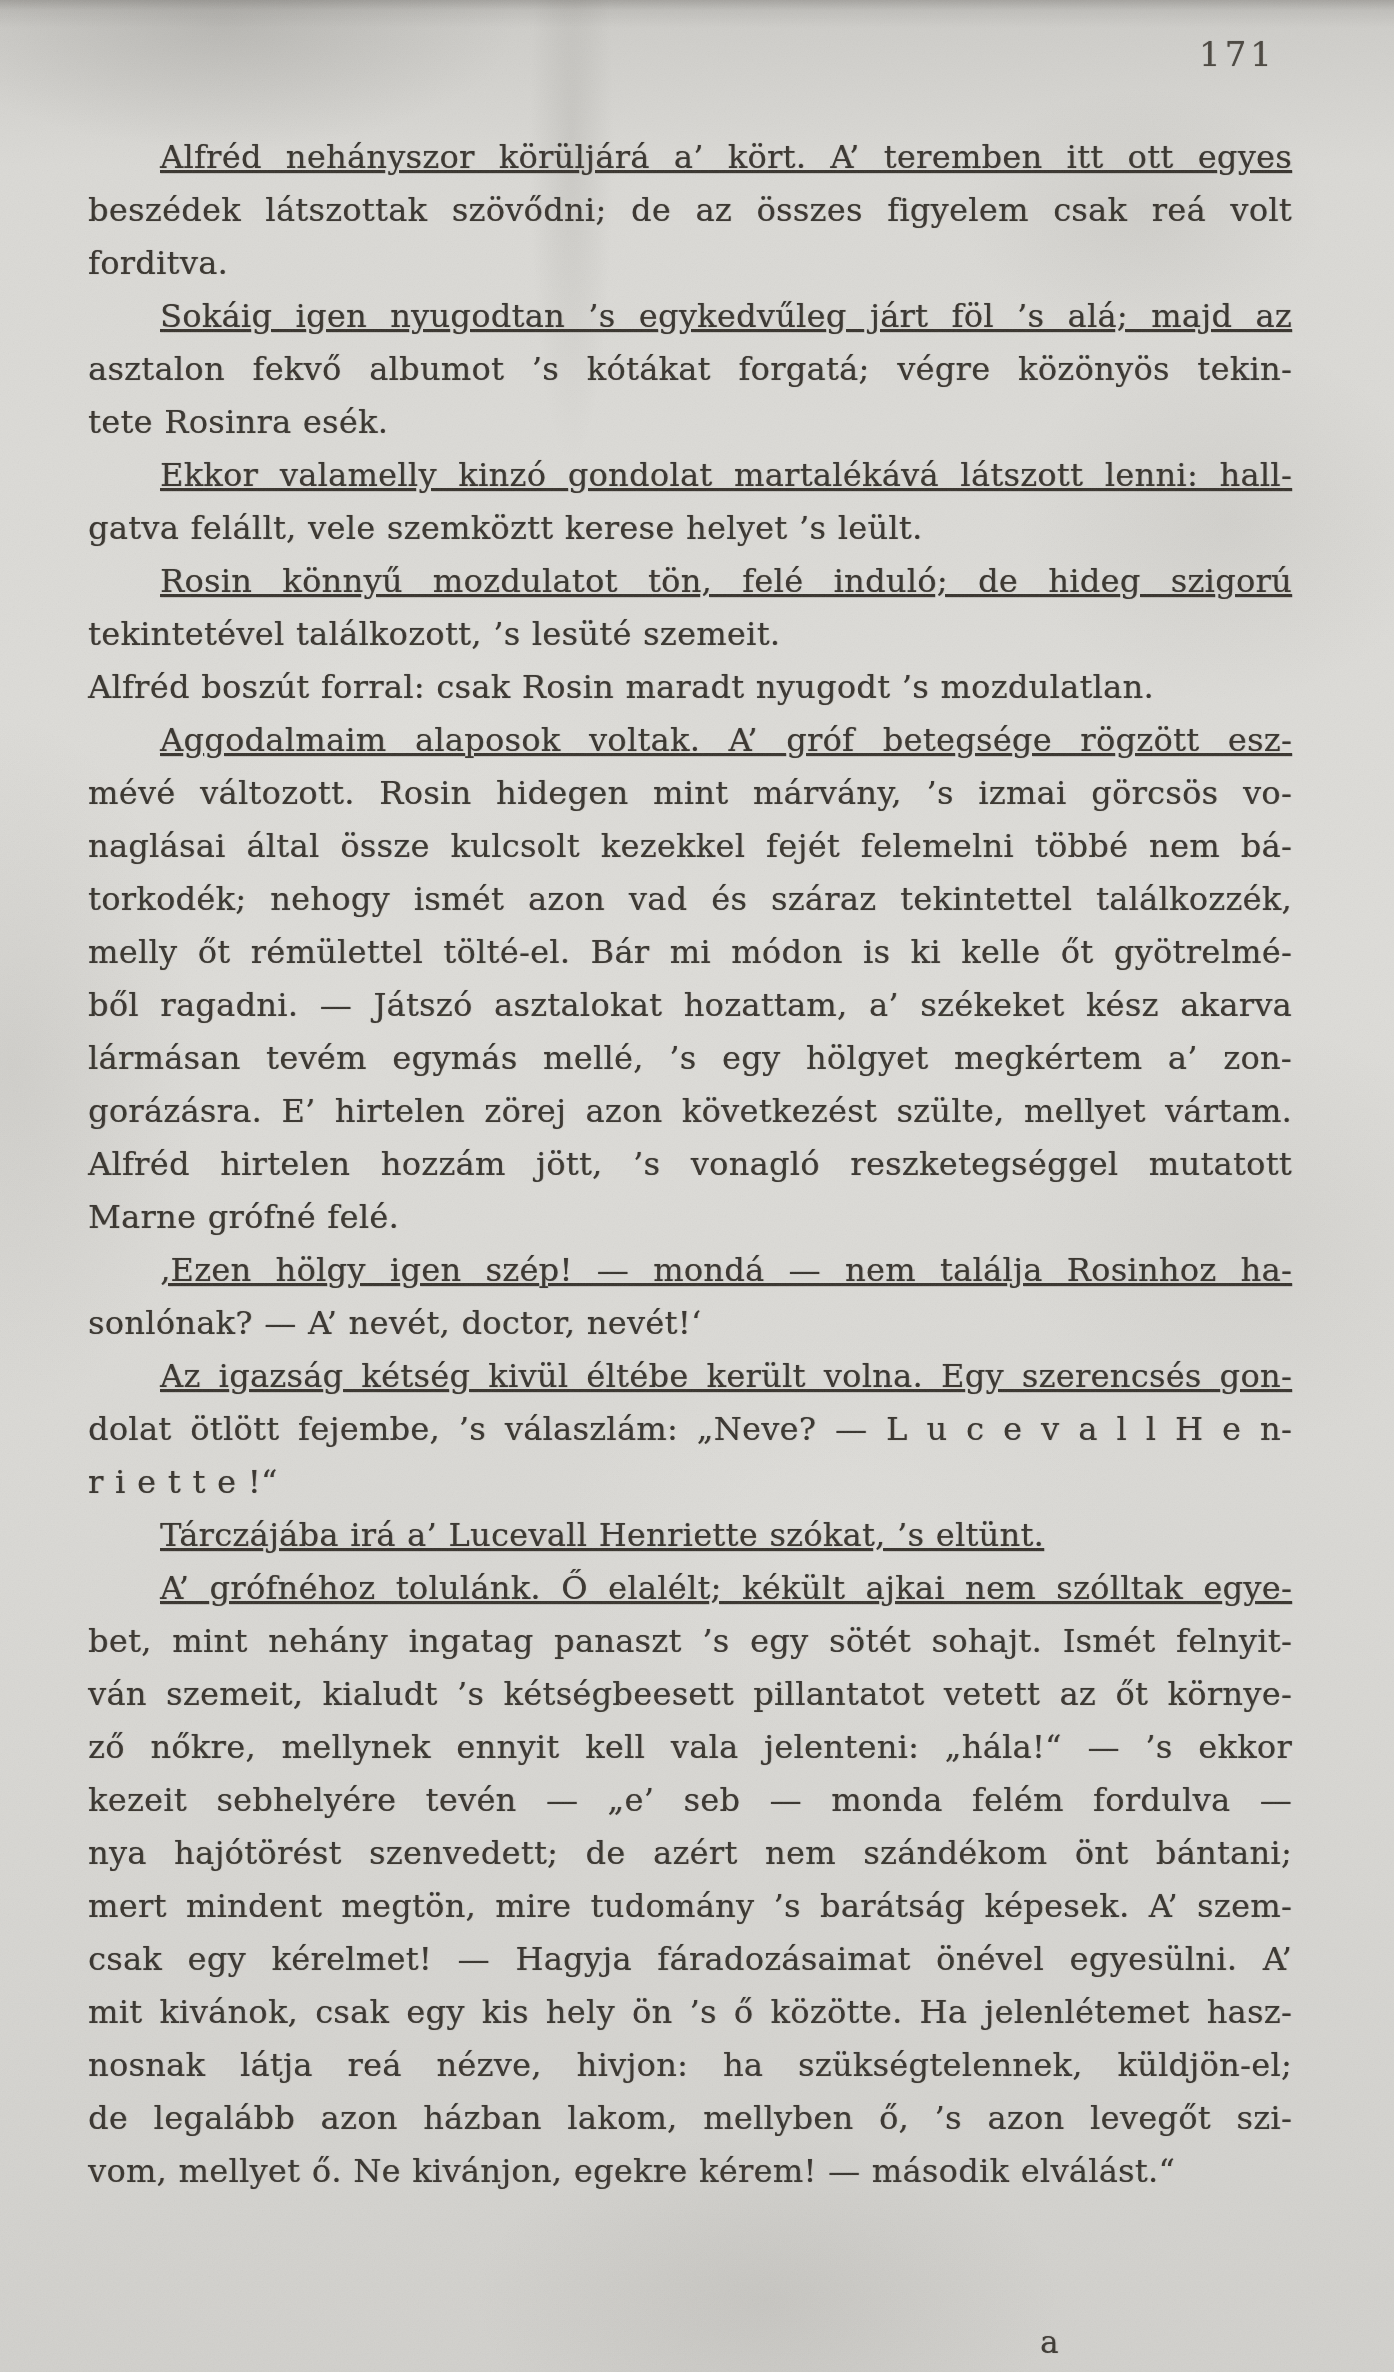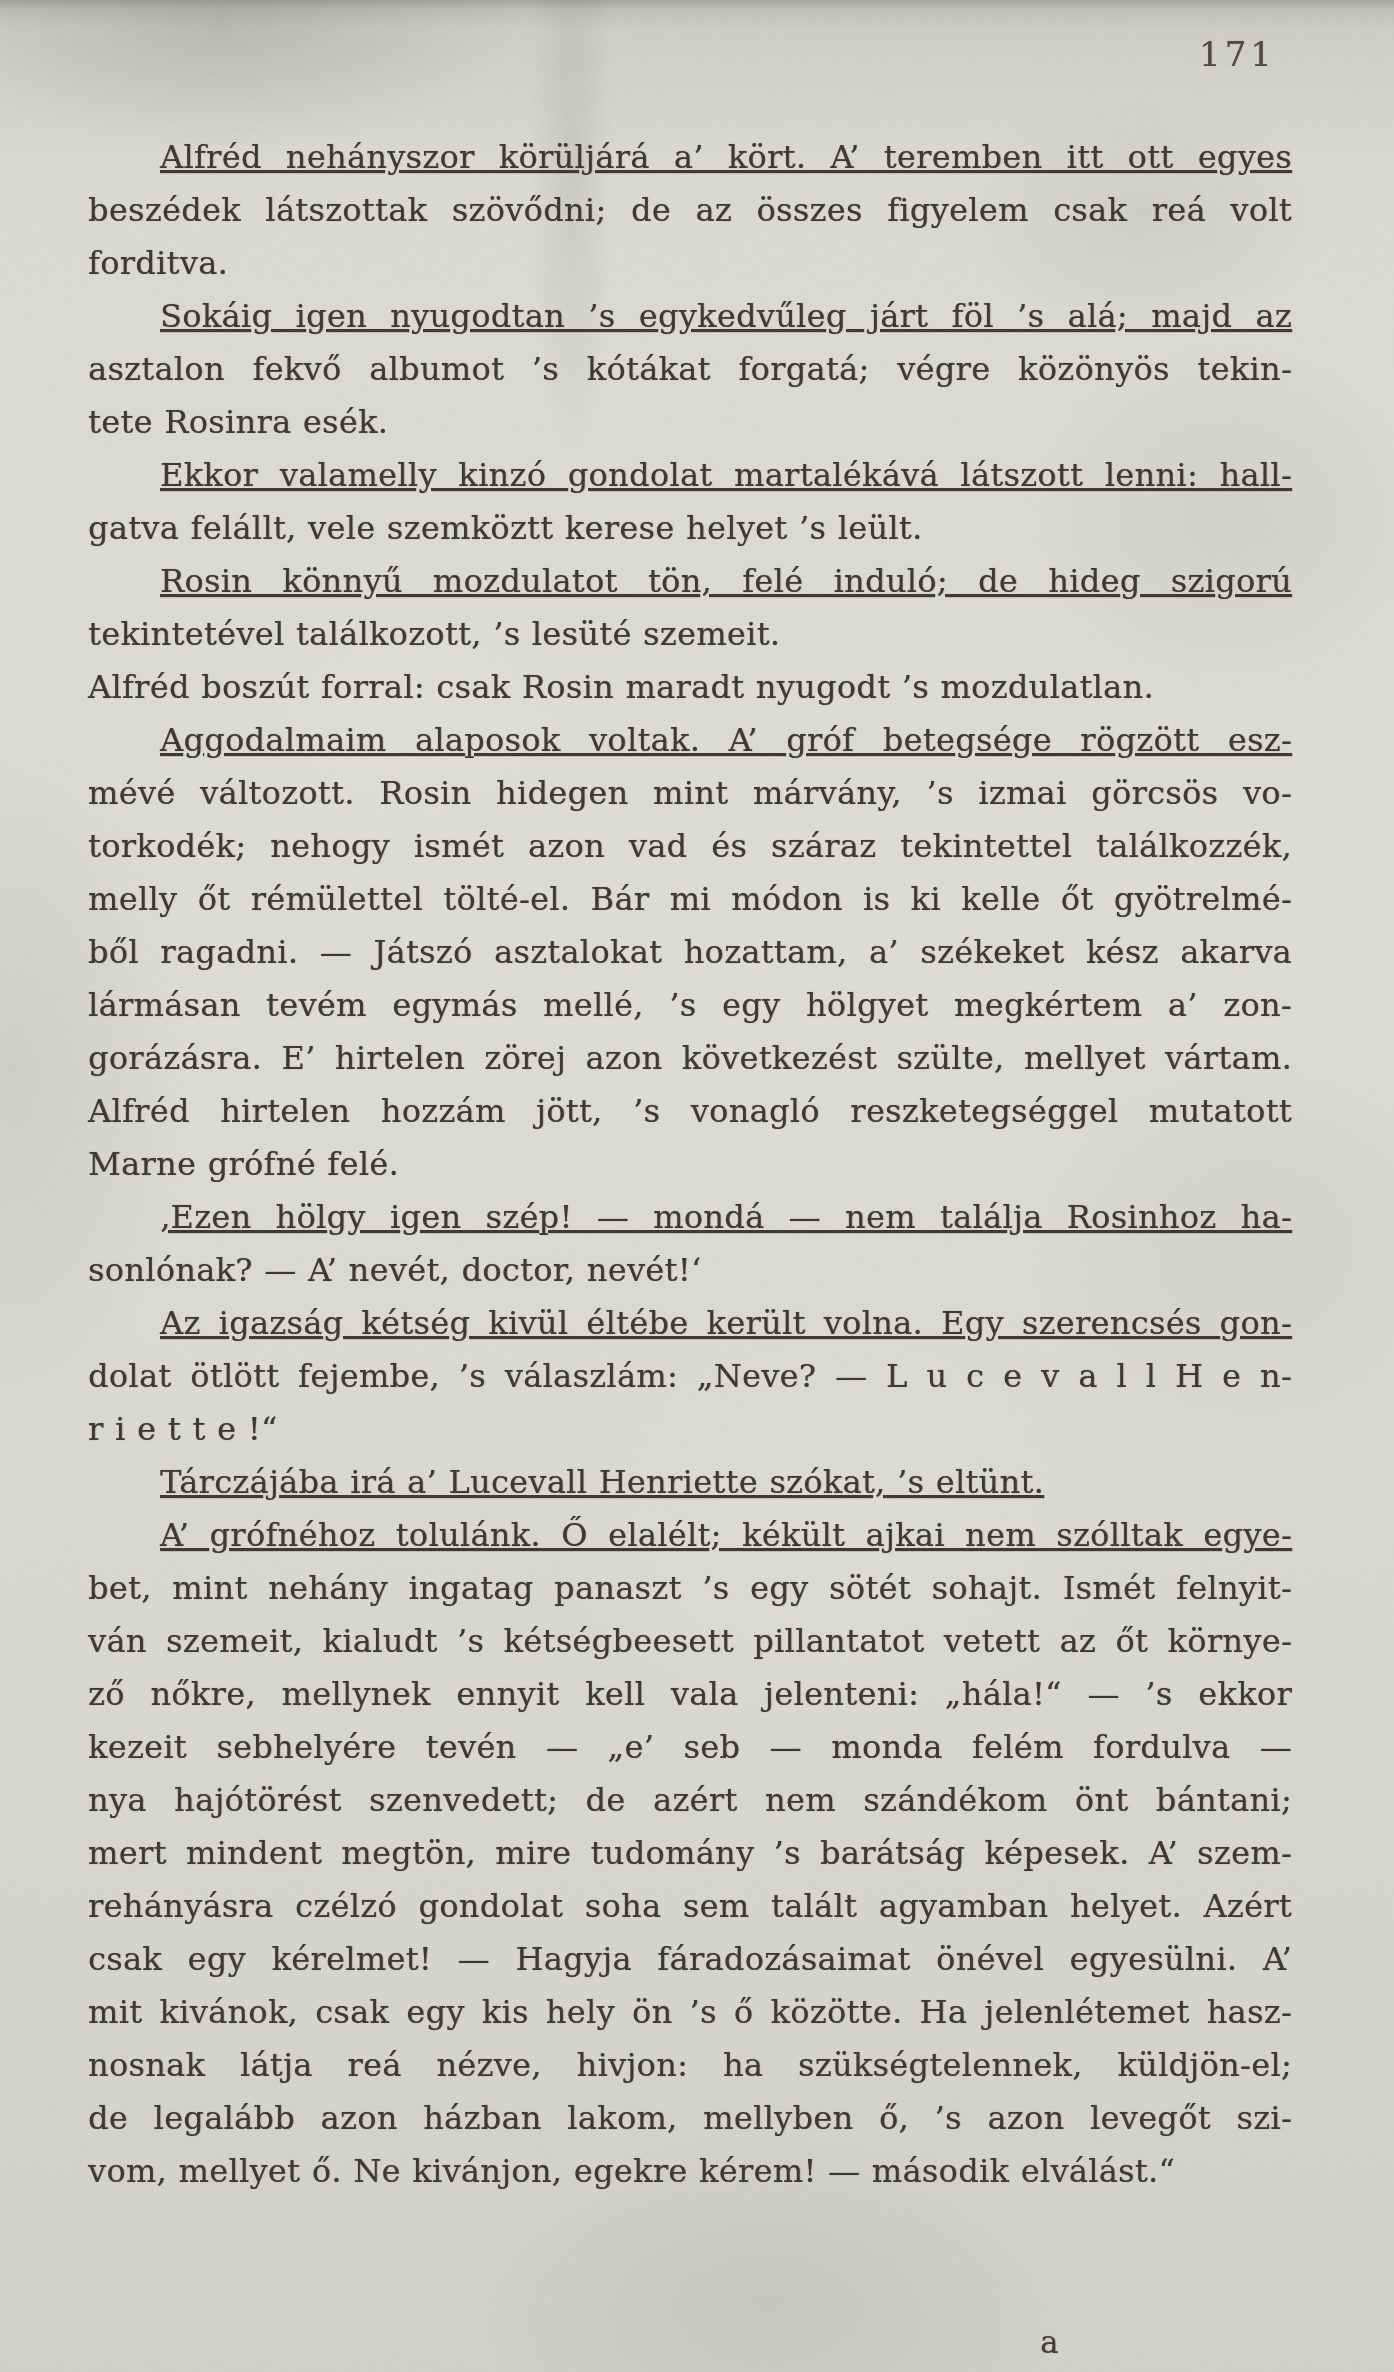--- a/index.html
+++ b/index.html
@@ -101,41 +101,41 @@
       <div class="line p">Sokáig igen nyugodtan ’s egykedvűleg járt föl ’s alá; majd az</div>
       <div class="line">asztalon fekvő albumot ’s kótákat forgatá; végre közönyös tekin-</div>
       <div class="line e">tete Rosinra esék.</div>
       <div class="line p">Ekkor valamelly kinzó gondolat martalékává látszott lenni: hall-</div>
       <div class="line e">gatva felállt, vele szemköztt kerese helyet ’s leült.</div>
       <div class="line p">Rosin könnyű mozdulatot tön, felé induló; de hideg szigorú</div>
       <div class="line e">tekintetével találkozott, ’s lesüté szemeit.</div>
       <div class="line e">Alfréd boszút forral: csak Rosin maradt nyugodt ’s mozdulatlan.</div>
       <div class="line p">Aggodalmaim alaposok voltak. A’ gróf betegsége rögzött esz-</div>
       <div class="line">mévé változott. Rosin hidegen mint márvány, ’s izmai görcsös vo-</div>
+      <div class="line">naglásai által össze kulcsolt kezekkel fejét felemelni többé nem bá-</div>
       <div class="line">torkodék; nehogy ismét azon vad és száraz tekintettel találkozzék,</div>
       <div class="line">melly őt rémülettel tölté-el. Bár mi módon is ki kelle őt gyötrelmé-</div>
       <div class="line">ből ragadni. — Játszó asztalokat hozattam, a’ székeket kész akarva</div>
       <div class="line">lármásan tevém egymás mellé, ’s egy hölgyet megkértem a’ zon-</div>
       <div class="line">gorázásra. E’ hirtelen zörej azon következést szülte, mellyet vártam.</div>
       <div class="line">Alfréd hirtelen hozzám jött, ’s vonagló reszketegséggel mutatott</div>
       <div class="line e">Marne grófné felé.</div>
       <div class="line p">‚Ezen hölgy igen szép! — mondá — nem találja Rosinhoz ha-</div>
       <div class="line e">sonlónak? — A’ nevét, doctor, nevét!‘</div>
       <div class="line p">Az igazság kétség kivül éltébe került volna. Egy szerencsés gon-</div>
       <div class="line">dolat ötlött fejembe, ’s válaszlám: „Neve? — L u c e v a l l  H e n-</div>
       <div class="line e">r i e t t e !“</div>
       <div class="line p e">Tárczájába irá a’ Lucevall Henriette szókat, ’s eltünt.</div>
       <div class="line p">A’ grófnéhoz tolulánk. Ő elalélt; kékült ajkai nem szólltak egye-</div>
       <div class="line">bet, mint nehány ingatag panaszt ’s egy sötét sohajt. Ismét felnyit-</div>
       <div class="line">ván szemeit, kialudt ’s kétségbeesett pillantatot vetett az őt környe-</div>
       <div class="line">ző nőkre, mellynek ennyit kell vala jelenteni: „hála!“ — ’s ekkor</div>
       <div class="line">kezeit sebhelyére tevén — „e’ seb — monda felém fordulva —</div>
       <div class="line">nya hajótörést szenvedett; de azért nem szándékom önt bántani;</div>
       <div class="line">mert mindent megtön, mire tudomány ’s barátság képesek. A’ szem-</div>
-      <div class="line">rehányásra czélzó gondolat soha sem talált agyamban helyet. Azért</div>
       <div class="line">csak egy kérelmet! — Hagyja fáradozásaimat önével egyesülni. A’</div>
       <div class="line">mit kivánok, csak egy kis hely ön ’s ő közötte. Ha jelenlétemet hasz-</div>
       <div class="line">nosnak látja reá nézve, hivjon: ha szükségtelennek, küldjön-el;</div>
       <div class="line">de legalább azon házban lakom, mellyben ő, ’s azon levegőt szi-</div>
       <div class="line e">vom, mellyet ő. Ne kivánjon, egekre kérem! — második elválást.“</div>
     </div>
 
   <div class="catchword">a</div>
 
   <svg class="grain" width="1394" height="2372" xmlns="http://www.w3.org/2000/svg">

